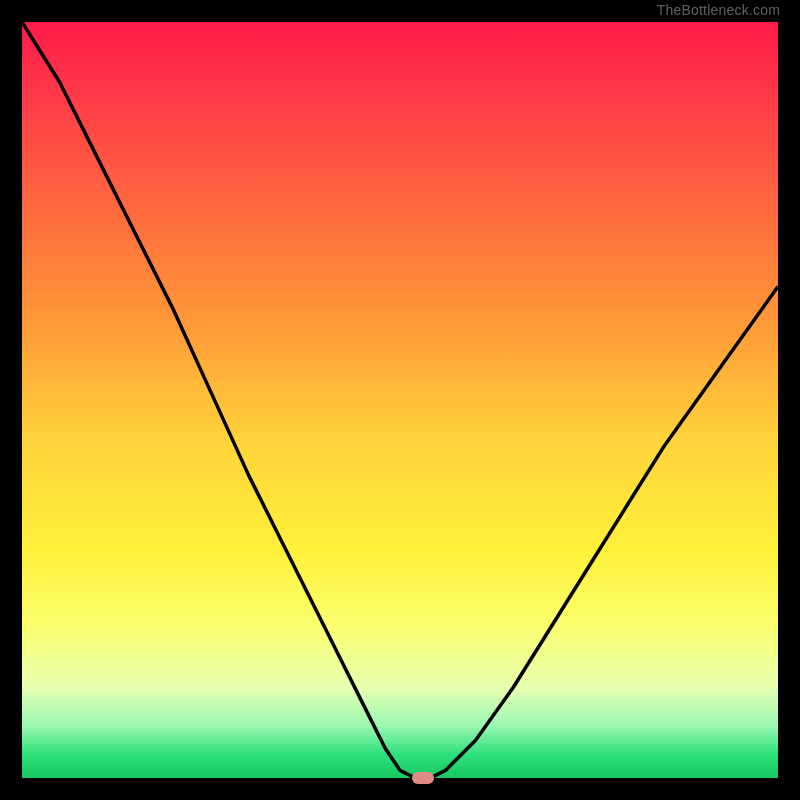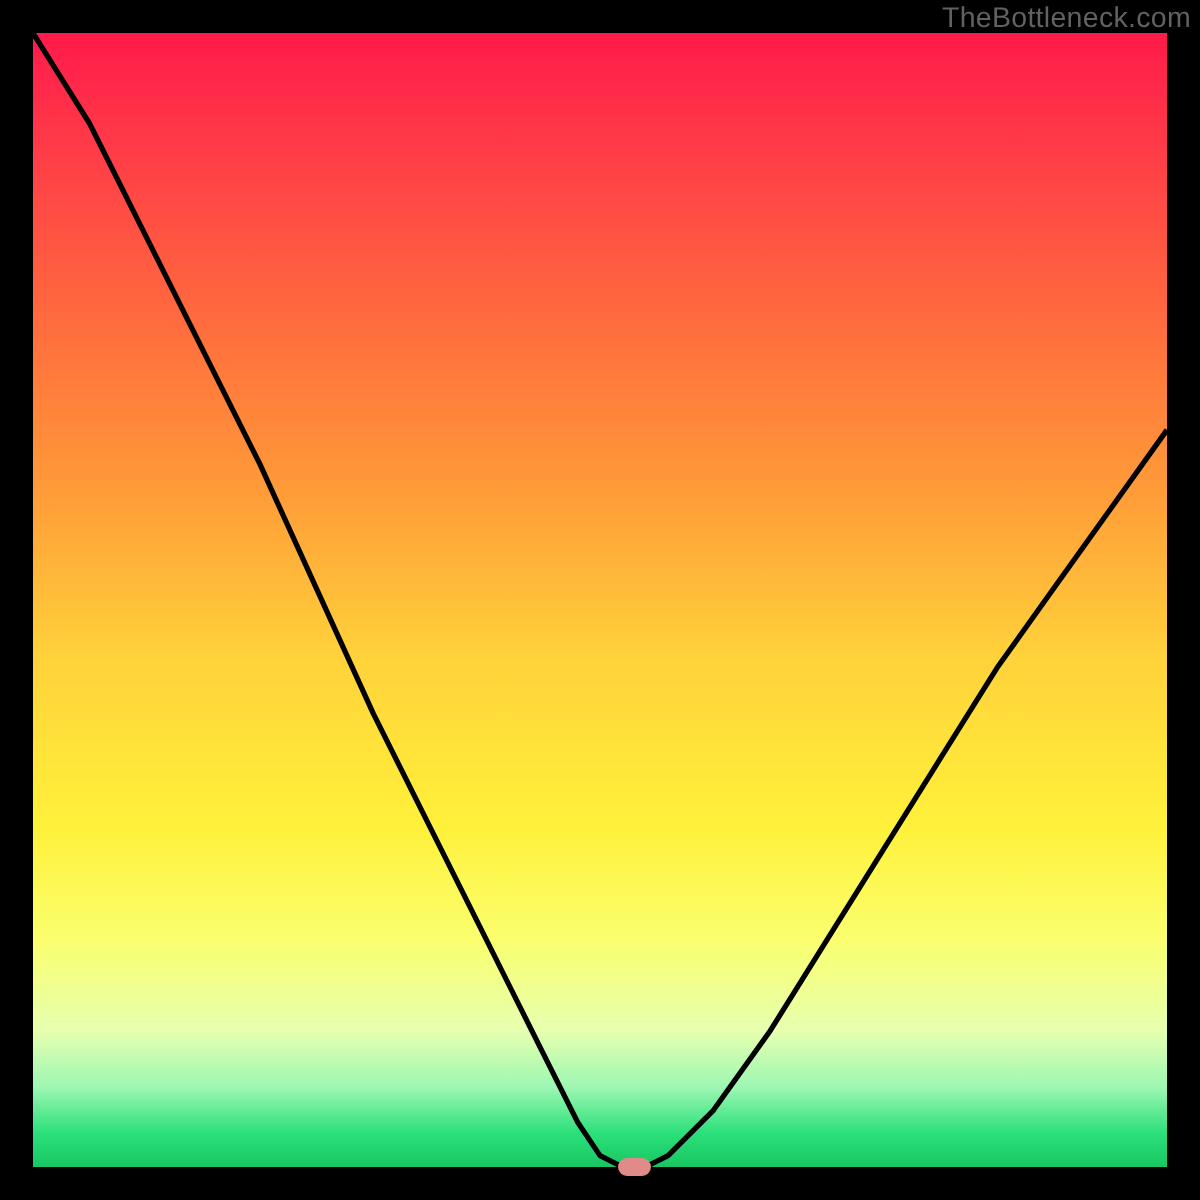--- a/index.html
+++ b/index.html
@@ -34,23 +34,23 @@
       #faff6f 80%,
       #e7ffb0 88%,
       #9cf7b2 93%,
       #2be07a 97%,
       #18c762 100%
     );
   }
   .watermark {
     position: absolute;
     top: 2px;
-    right: 6px;
+    right: 20px;
     color: #616161;
-    font-size: 19px;
+    font-size: 14px;
     font-weight: 500;
     letter-spacing: 0.2px;
     z-index: 20;
     user-select: none;
     text-align: right;
   }
   svg.curve {
     position: absolute;
     left: 0;
     top: 0;

